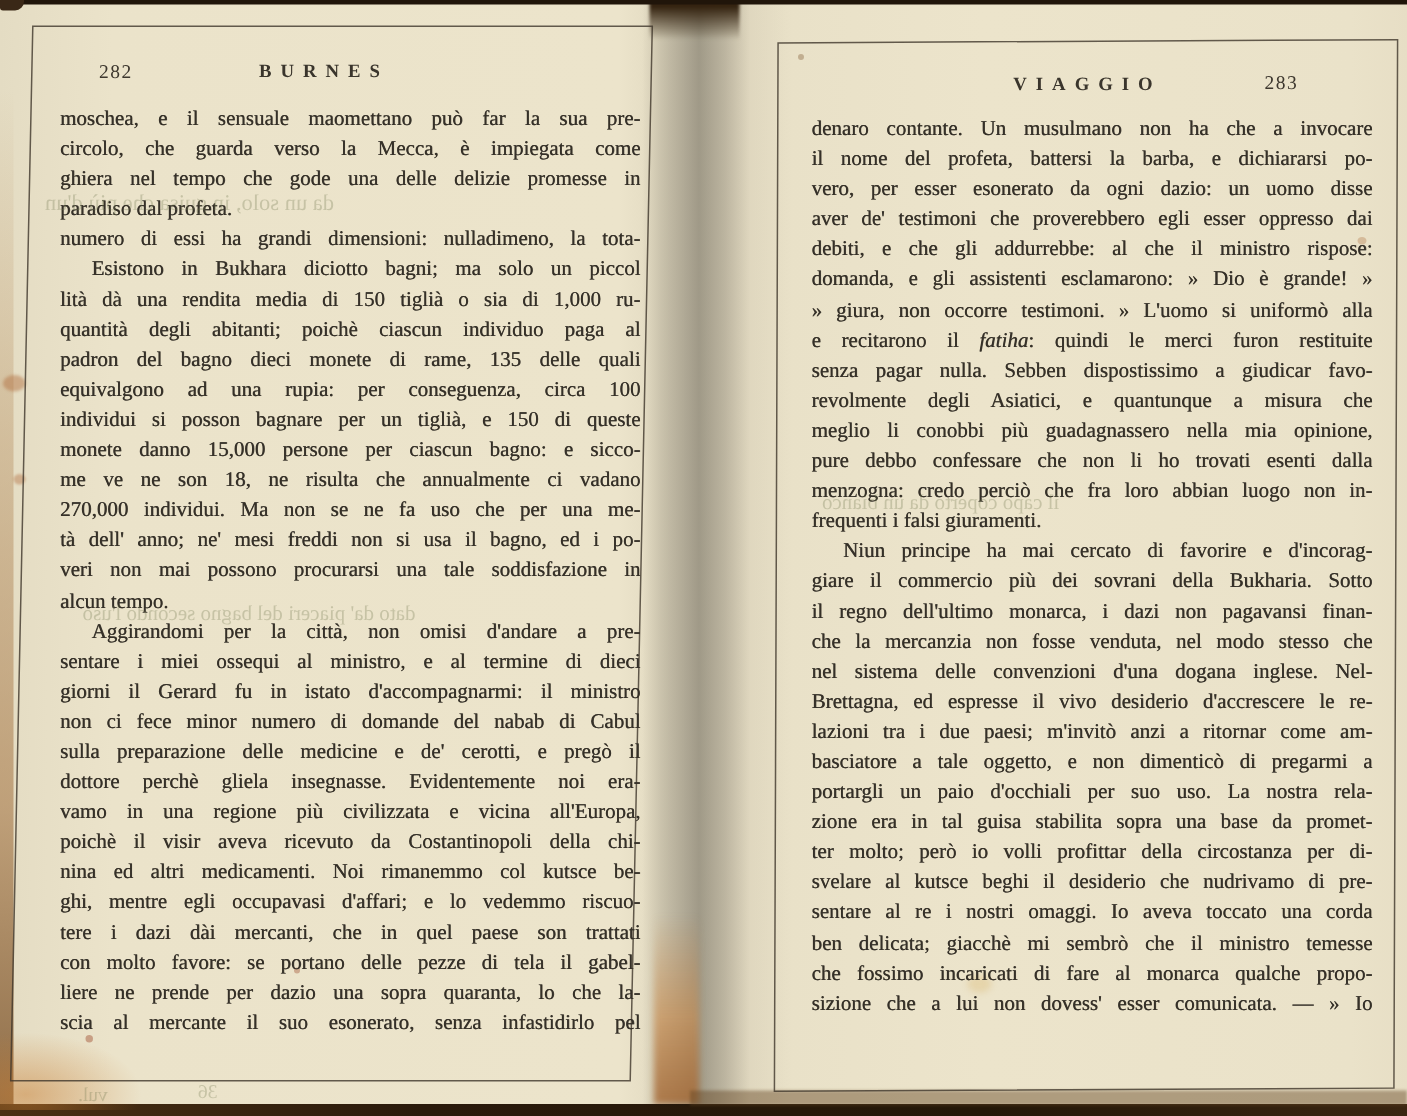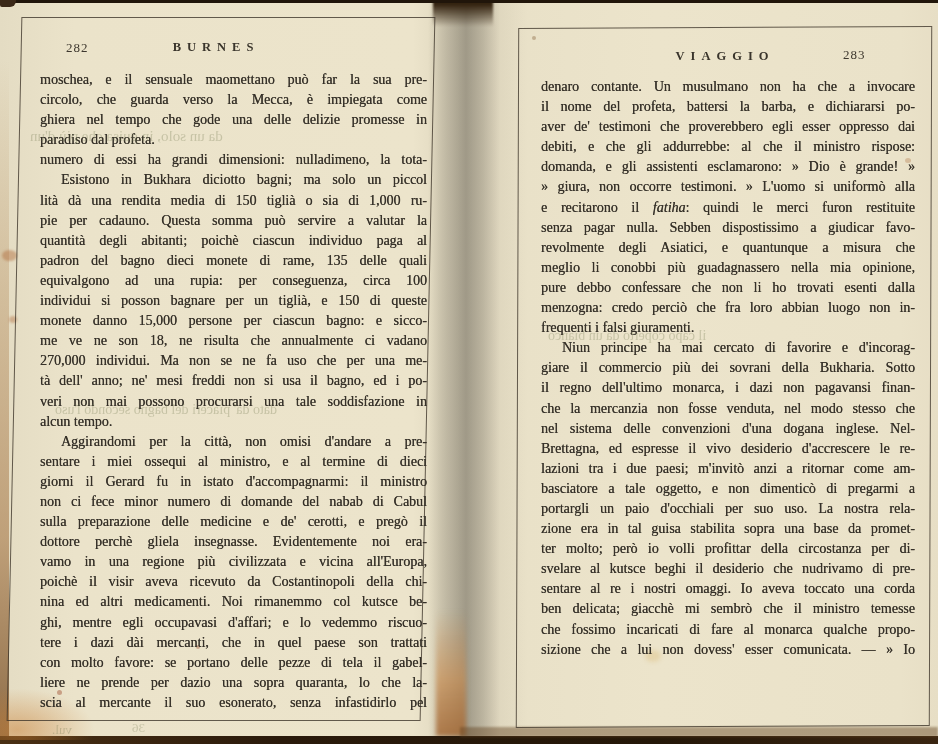--- a/index.html
+++ b/index.html
@@ -69,21 +69,20 @@
   <span class="pagenum" style="left:66px;top:40px;">282</span>
   <div class="running" style="left:20px;top:40px;width:392px;">BURNES</div>
   <div class="text-block" style="left:40px;top:70px;width:387px;">
       <div class="tl">moschea, e il sensuale maomettano può far la sua pre-</div>
       <div class="tl">circolo, che guarda verso la Mecca, è impiegata come</div>
       <div class="tl">ghiera nel tempo che gode una delle delizie promesse in</div>
       <div class="tl endl">paradiso dal profeta.</div>
       <div class="tl">numero di essi ha grandi dimensioni: nulladimeno, la tota-</div>
       <div class="tl ind">Esistono in Bukhara diciotto bagni; ma solo un piccol</div>
       <div class="tl">lità dà una rendita media di 150 tiglià o sia di 1,000 ru-</div>
-      <div class="tl">pie per cadauno. Questa somma può servire a valutar la</div>
       <div class="tl">quantità degli abitanti; poichè ciascun individuo paga al</div>
       <div class="tl">padron del bagno dieci monete di rame, 135 delle quali</div>
       <div class="tl">equivalgono ad una rupia: per conseguenza, circa 100</div>
       <div class="tl">individui si posson bagnare per un tiglià, e 150 di queste</div>
       <div class="tl">monete danno 15,000 persone per ciascun bagno: e sicco-</div>
       <div class="tl">me ve ne son 18, ne risulta che annualmente ci vadano</div>
       <div class="tl">270,000 individui. Ma non se ne fa uso che per una me-</div>
       <div class="tl">tà dell' anno; ne' mesi freddi non si usa il bagno, ed i po-</div>
       <div class="tl">veri non mai possono procurarsi una tale soddisfazione in</div>
       <div class="tl endl">alcun tempo.</div>
@@ -102,20 +101,21 @@
       <div class="tl">liere ne prende per dazio una sopra quaranta, lo che la-</div>
       <div class="tl">scia al mercante il suo esonerato, senza infastidirlo pel</div>
     </div>
 
   <div class="page-frame frame-right"></div>
   <div class="running" style="left:535px;top:49px;width:380px;">VIAGGIO</div>
   <span class="pagenum" style="left:843px;top:47px;">283</span>
   <div class="text-block" style="left:517px;top:77px;width:374px;margin-left:24px;">
       <div class="tl">denaro contante. Un musulmano non ha che a invocare</div>
       <div class="tl">il nome del profeta, battersi la barba, e dichiararsi po-</div>
+      <div class="tl">vero, per esser esonerato da ogni dazio: un uomo disse</div>
       <div class="tl">aver de' testimoni che proverebbero egli esser oppresso dai</div>
       <div class="tl">debiti, e che gli addurrebbe: al che il ministro rispose:</div>
       <div class="tl">domanda, e gli assistenti esclamarono: » Dio è grande! »</div>
       <div class="tl">» giura, non occorre testimoni. » L'uomo si uniformò alla</div>
       <div class="tl">e recitarono il <i>fatiha</i>: quindi le merci furon restituite</div>
       <div class="tl">senza pagar nulla. Sebben dispostissimo a giudicar favo-</div>
       <div class="tl">revolmente degli Asiatici, e quantunque a misura che</div>
       <div class="tl">meglio li conobbi più guadagnassero nella mia opinione,</div>
       <div class="tl">pure debbo confessare che non li ho trovati esenti dalla</div>
       <div class="tl">menzogna: credo perciò che fra loro abbian luogo non in-</div>

